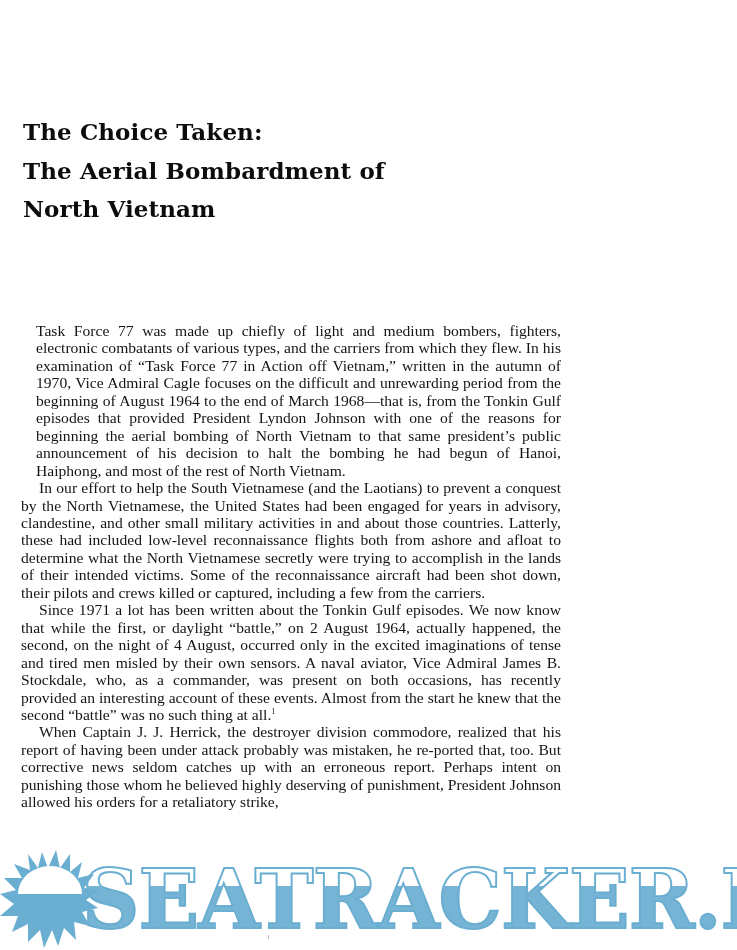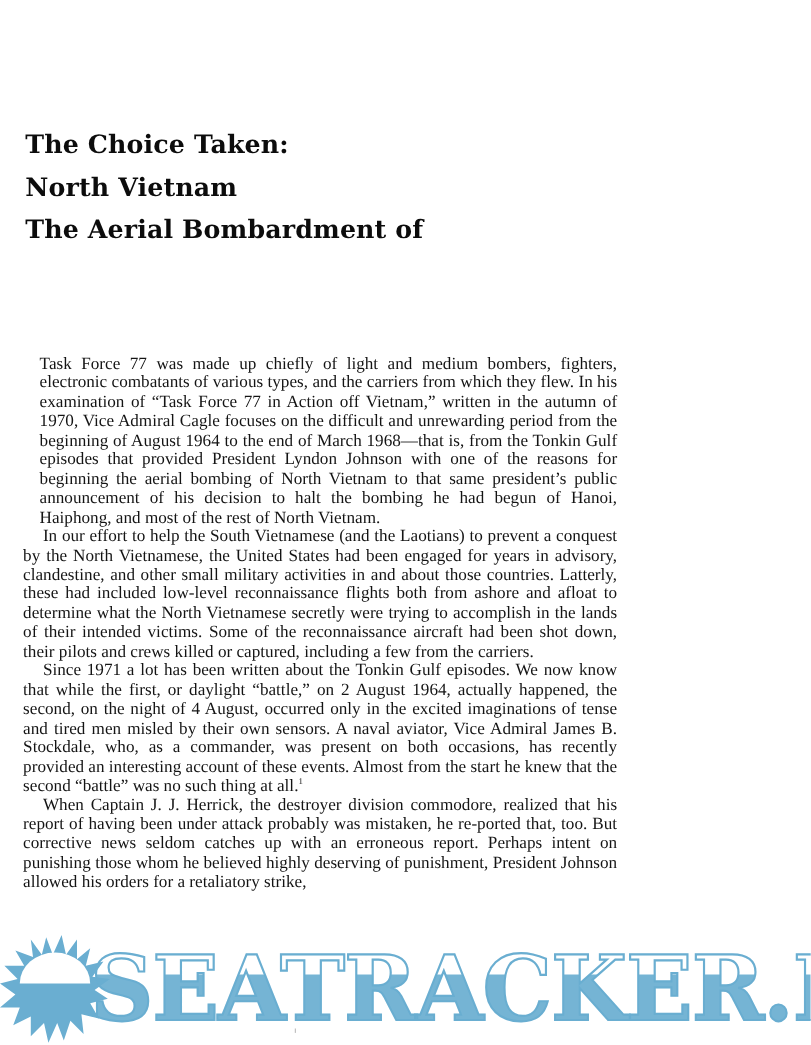--- a/index.html
+++ b/index.html
@@ -111,22 +111,22 @@
     background: #bbbbbb;
   }
 </style>
 </head>
 <body>
 
 <div class="page">
 
   <h1 class="title">
     <span>The Choice Taken:</span>
+    <span>The Aerial Bombardment of</span>
     <span>North Vietnam</span>
-    <span>The Aerial Bombardment of</span>
   </h1>
 
   <div class="body-text">
     <p class="first">Task Force 77 was made up chiefly of light and medium bombers, fighters, electronic combatants of various types, and the carriers from which they flew. In his examination of “Task Force 77 in Action off Vietnam,” written in the autumn of 1970, Vice Admiral Cagle focuses on the difficult and unrewarding period from the beginning of August 1964 to the end of March 1968—that is, from the Tonkin Gulf episodes that provided President Lyndon Johnson with one of the reasons for beginning the aerial bombing of North Vietnam to that same president’s public announcement of his decision to halt the bombing he had begun of Hanoi, Haiphong, and most of the rest of North Vietnam.</p>
     <p class="indent">In our effort to help the South Vietnamese (and the Laotians) to prevent a conquest by the North Vietnamese, the United States had been engaged for years in advisory, clandestine, and other small military activities in and about those countries. Latterly, these had included low-level reconnaissance flights both from ashore and afloat to determine what the North Vietnamese secretly were trying to accomplish in the lands of their intended victims. Some of the reconnaissance aircraft had been shot down, their pilots and crews killed or captured, including a few from the carriers.</p>
     <p class="indent"><span>Since 1971 a lot has been written about the Tonkin Gulf episodes. We now know that while the first, or daylight “battle,” on 2 August 1964, actually happened, the second, on the night of 4 August, occurred only in the excited imaginations of tense and tired men misled by their own sensors. A naval aviator, Vice Admiral James B. Stockdale, who, as a commander, was present on both occasions, has recently provided an interesting account of these events. Almost from the start he knew that the second “battle” was no such thing at all.</span><sup class="fn">1</sup></p>
     <p class="indent">When Captain J. J. Herrick, the destroyer division commodore, realized that his report of having been under attack probably was mistaken, he re-ported that, too. But corrective news seldom catches up with an erroneous report. Perhaps intent on punishing those whom he believed highly deserving of punishment, President Johnson allowed his orders for a retaliatory strike,</p>
   </div>
 
   <div class="watermark">

